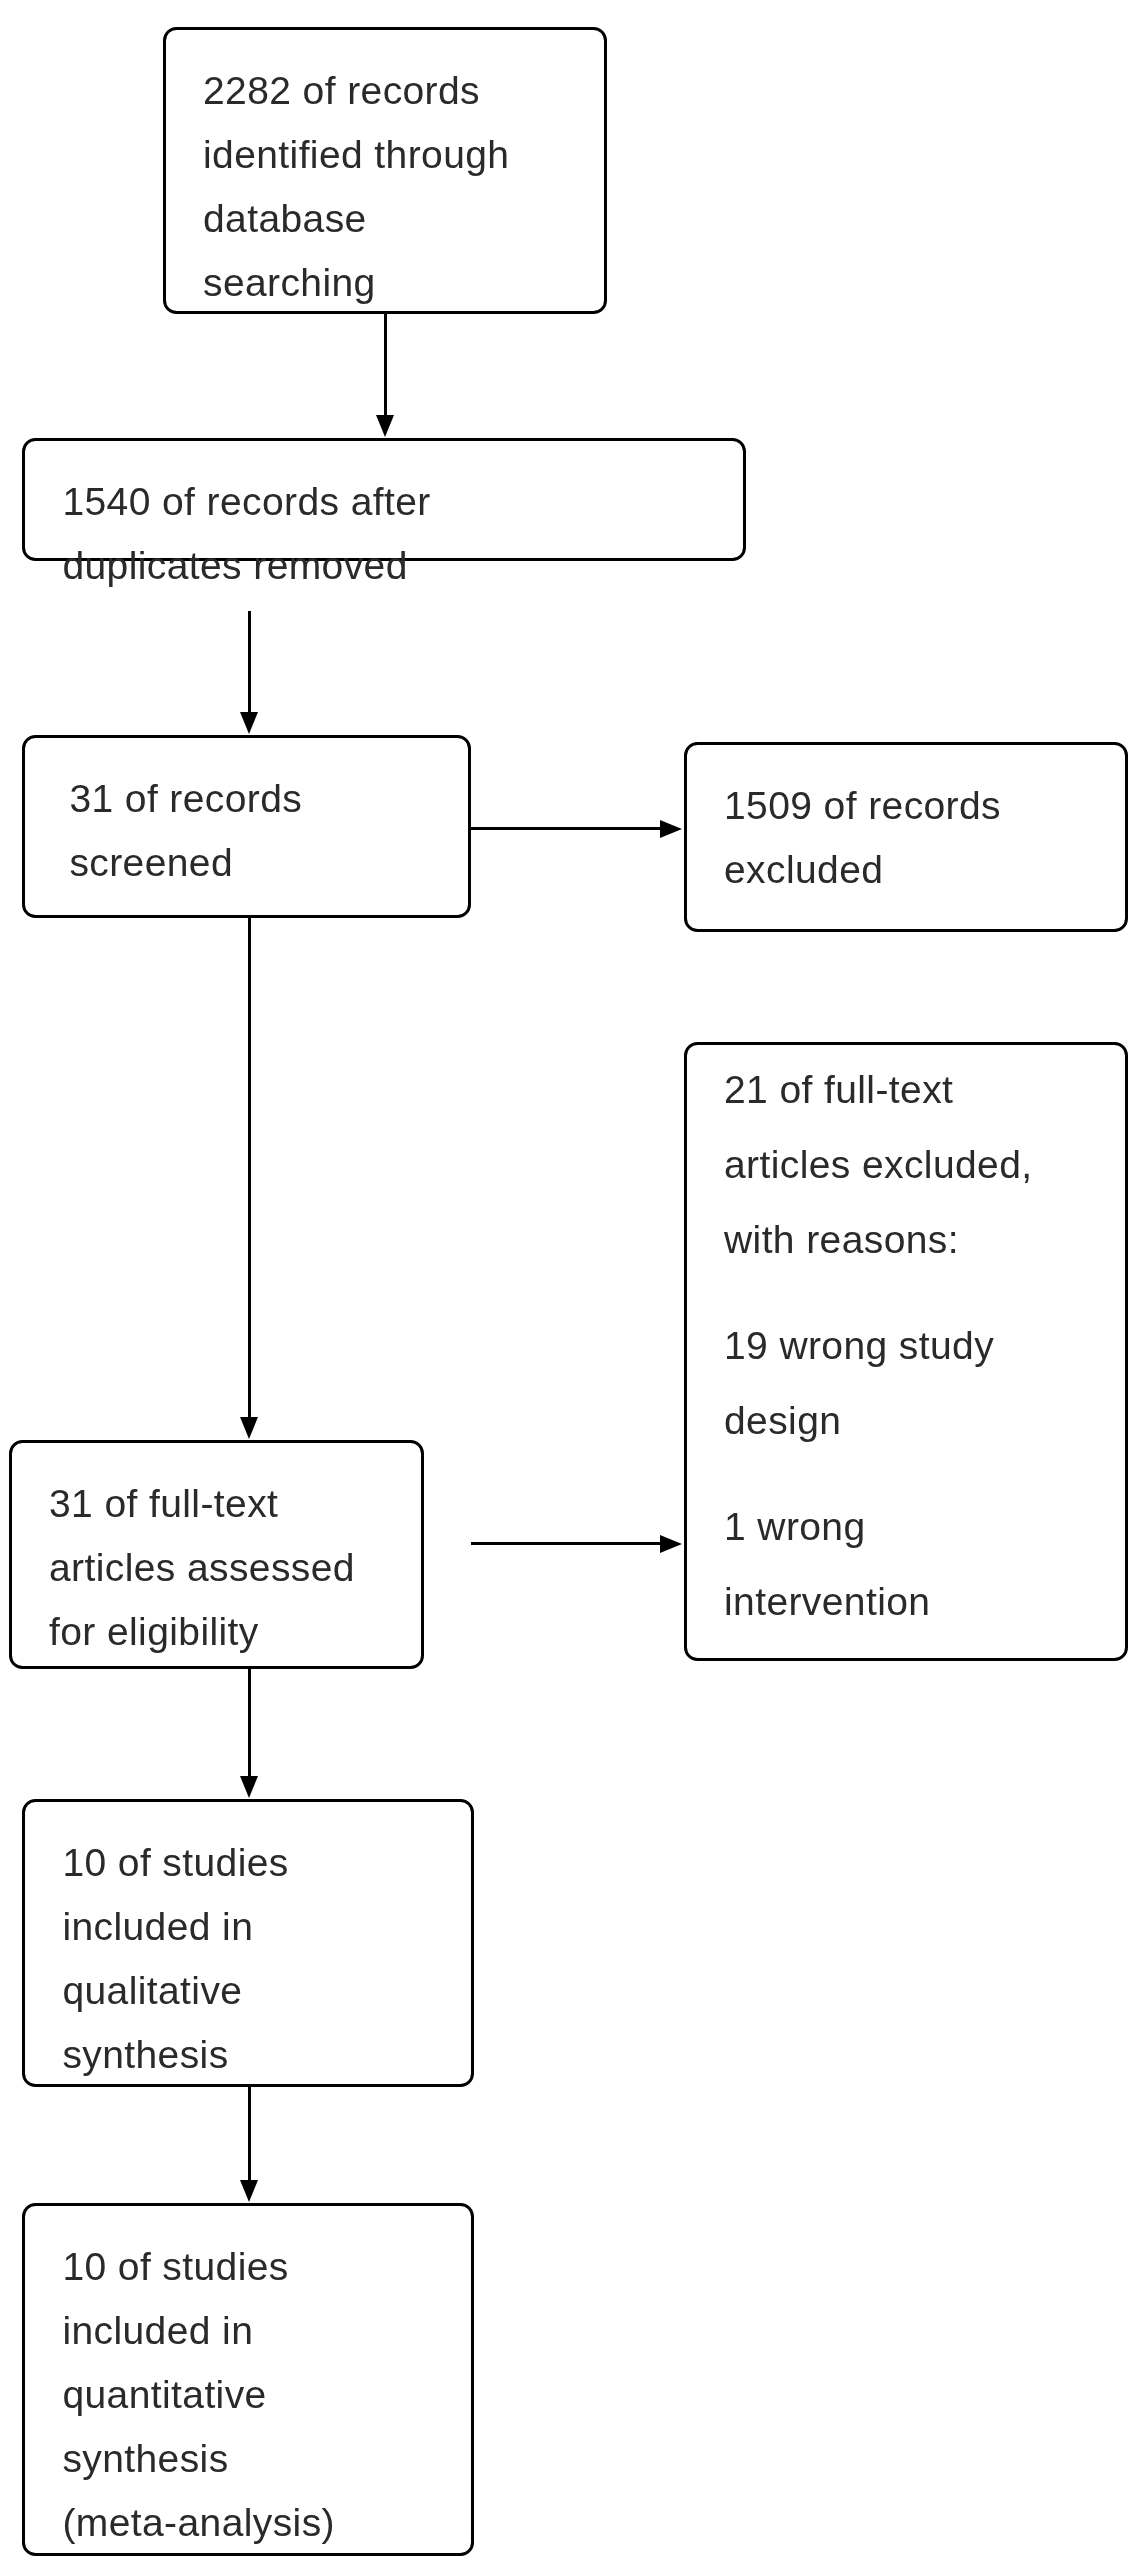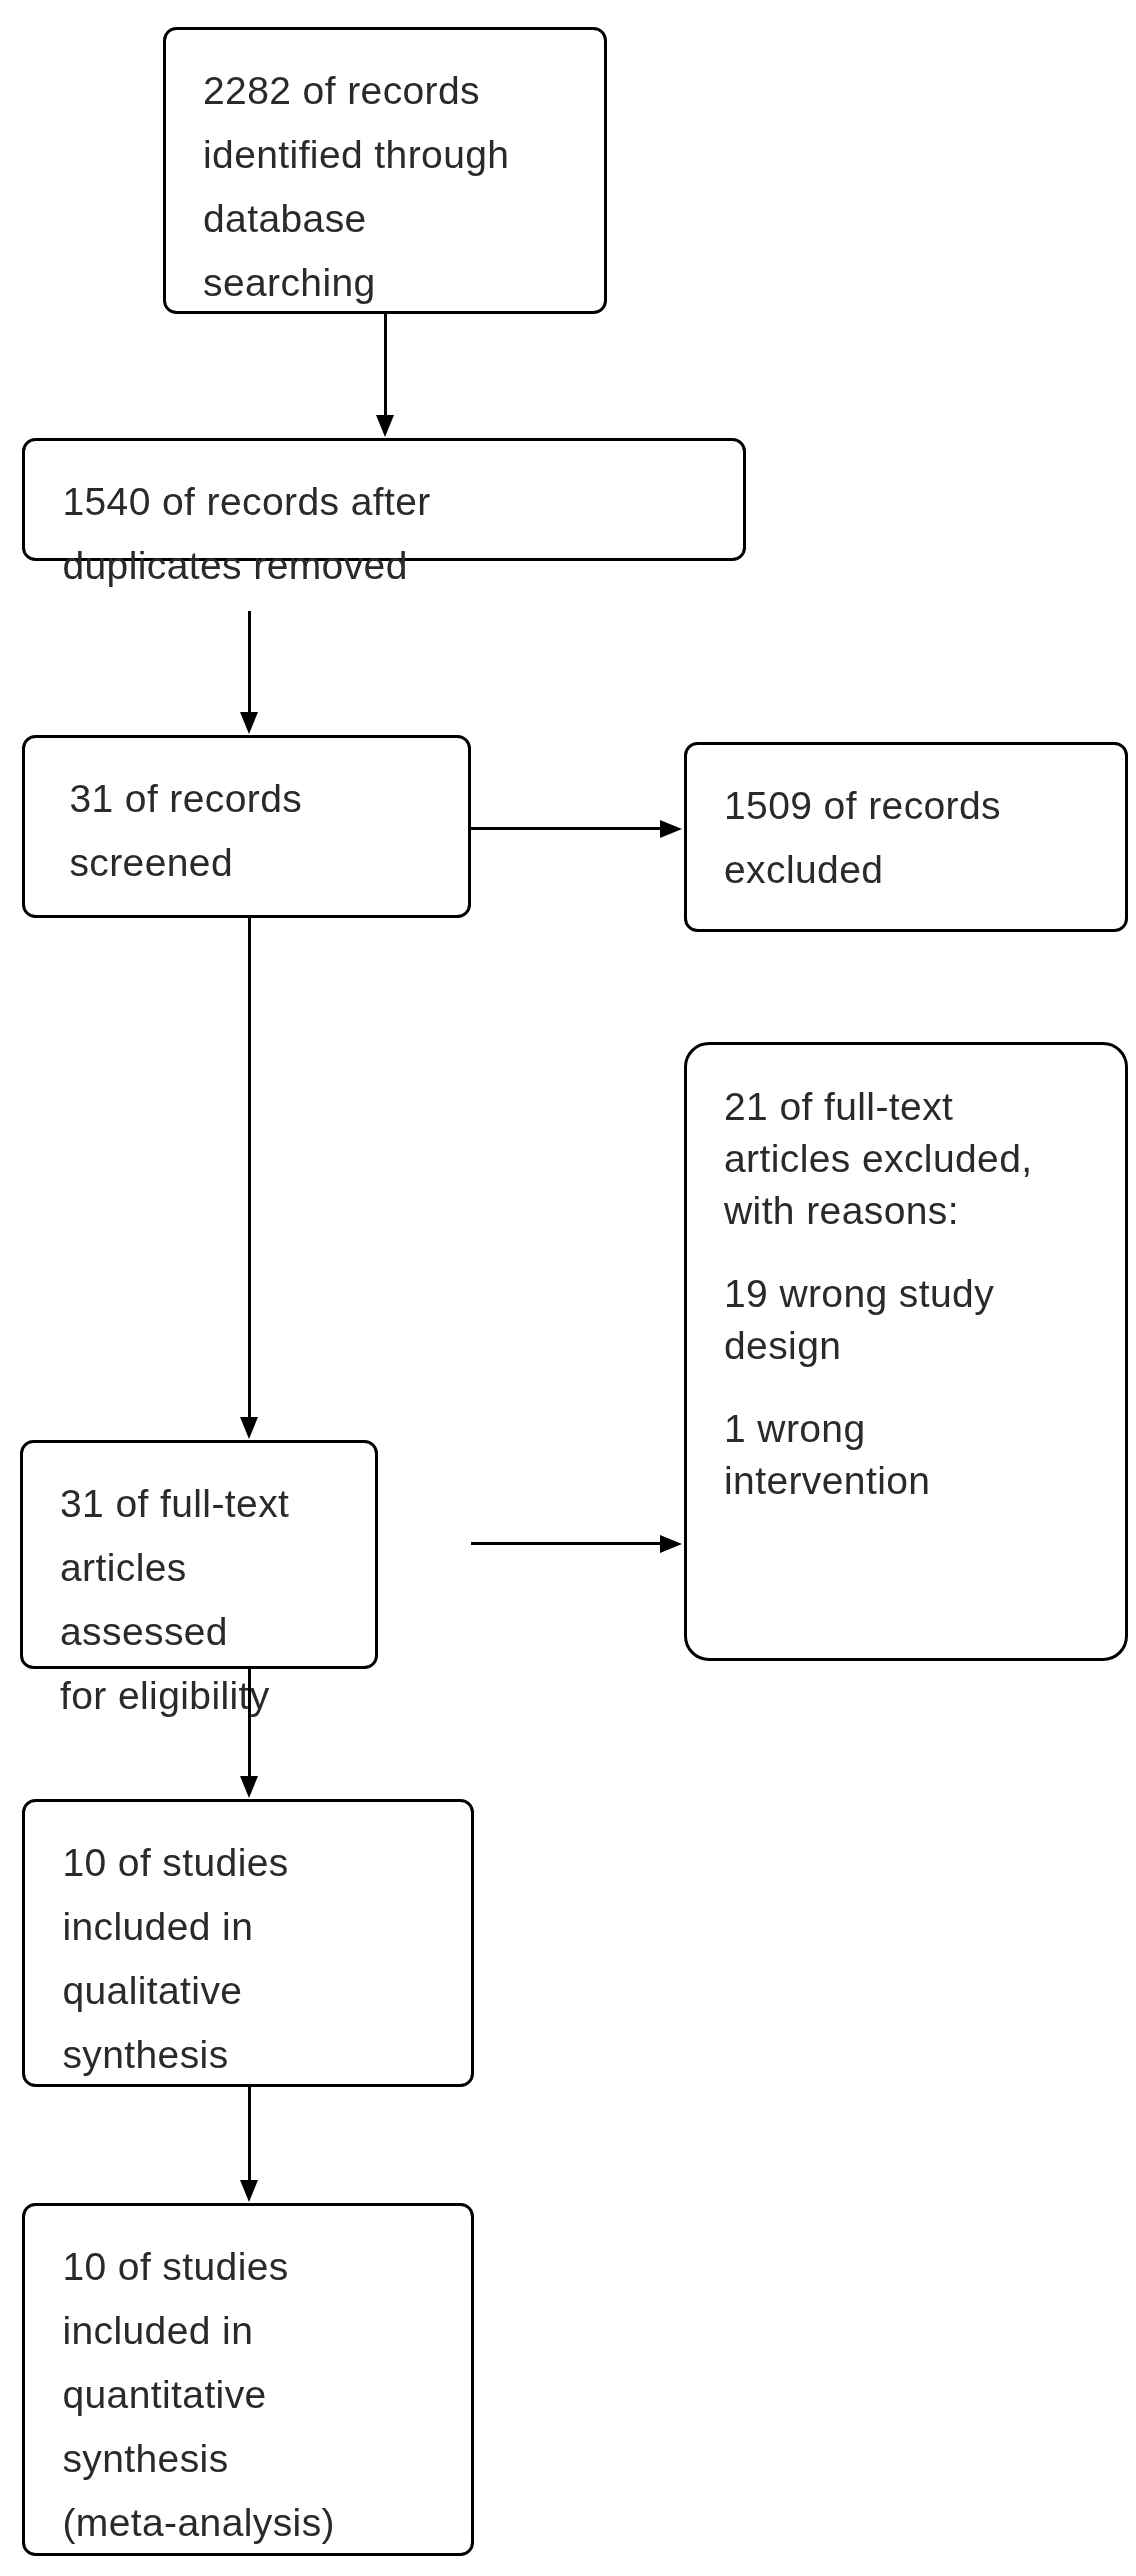--- a/index.html
+++ b/index.html
@@ -19,21 +19,21 @@
     position: absolute;
     box-sizing: border-box;
     background: #ffffff;
     border: 3px solid #000000;
     border-radius: 13.5px;
     padding: 25.4px 33px;
     font-size: 39px;
     line-height: 64px;
     letter-spacing: 0.4px;
   }
-  .box--tight { padding-top: 32px; line-height: 52px; border-radius: 25px; }
+  .box--tight { padding-top: 3px; line-height: 75px; }
   .box-text {
     margin: 4px;
     white-space: pre-line;
   }
   .box-text + .box-text { margin-top: 31px; }
   .stem-v {
     position: absolute;
     width: 3px;
     background: #000000;
   }
@@ -101,21 +101,21 @@
   <div class="box box--tight" style="left:684px; top:1042px; width:444px; height:619px;">
     <p class="box-text">21 of full-text
 articles excluded,
 with reasons:</p>
     <p class="box-text">19 wrong study
 design</p>
     <p class="box-text">1 wrong
 intervention</p>
   </div>
 
-  <div class="box" style="left:20px; top:1440px; width:358px; height:229px;">
+  <div class="box" style="left:9px; top:1440px; width:415px; height:229px;">
     <p class="box-text">31 of full-text
 articles assessed
 for eligibility</p>
   </div>
 
   <div class="stem-h" style="left:471px; top:1542px; width:189px;"></div>
   <div class="head-right" style="left:660px; top:1535px;"></div>
 
   <div class="stem-v" style="left:248px; top:1669px; height:108px;"></div>
   <div class="head-down" style="left:240px; top:1776px;"></div>

